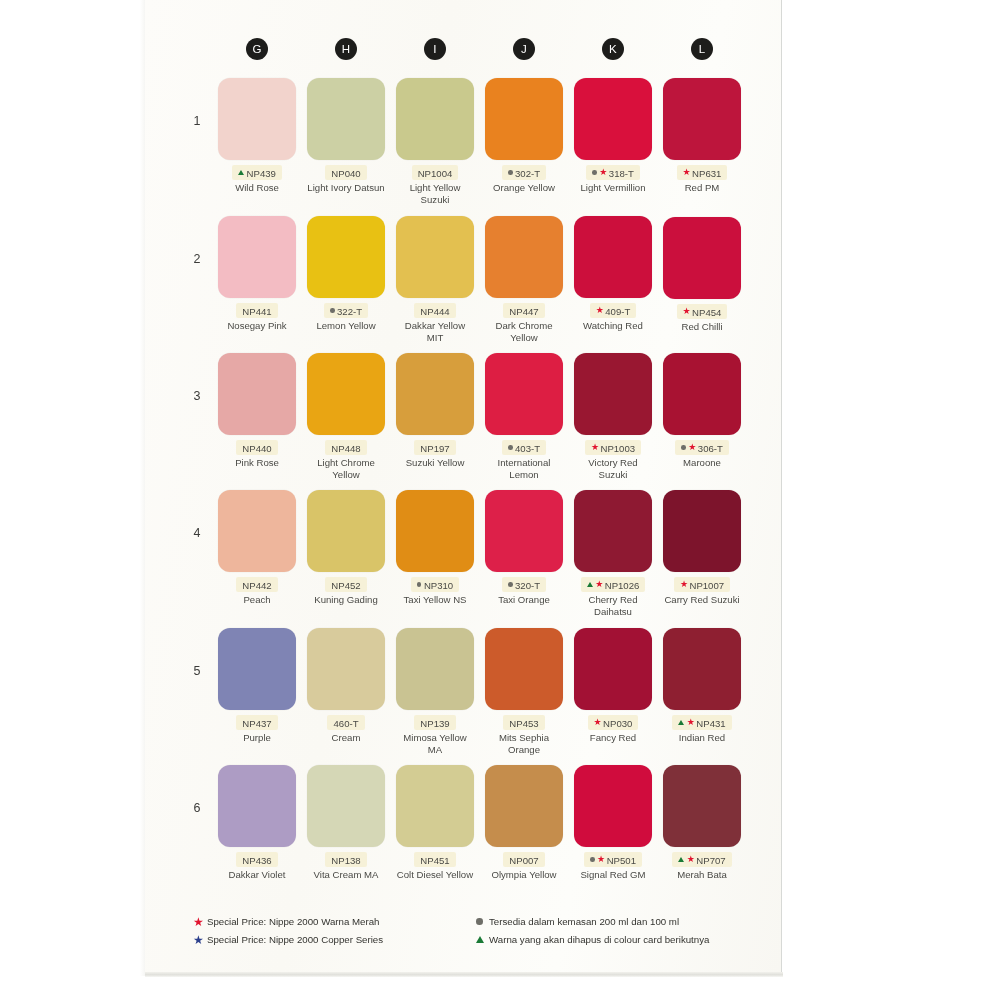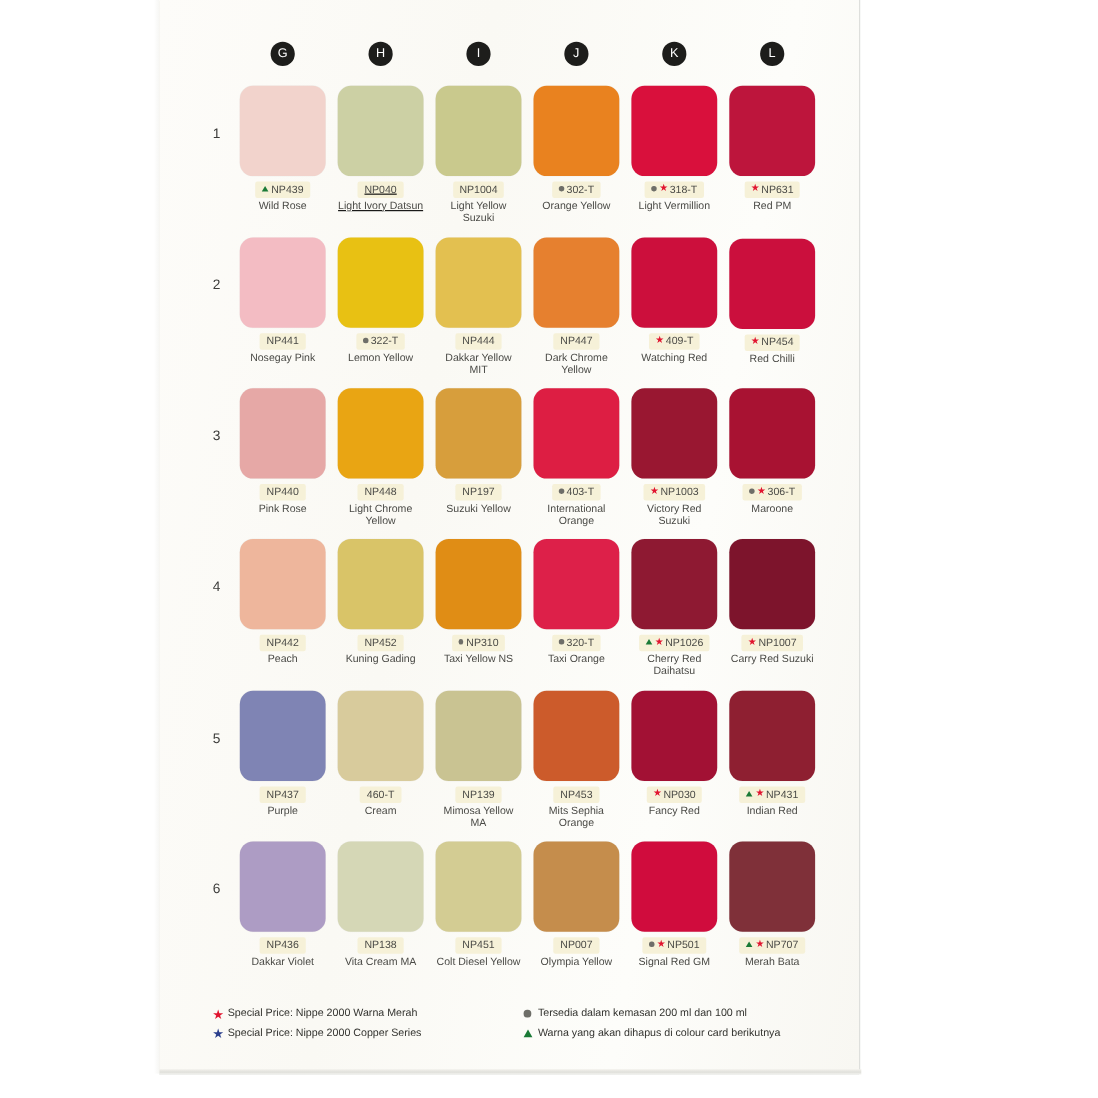--- a/index.html
+++ b/index.html
@@ -201,21 +201,21 @@
         <div class="row-num" style="left: 42px; top: 664px;">5</div>
         <div class="row-num" style="left: 42px; top: 801px;">6</div>
         <div class="cell" style="left: 73px; top: 78px;">
           <div class="swatch" style="background: rgb(242, 211, 204);"></div>
           <div class="code-pill">
             <span class="marker m-tri"></span>
             <span class="code-text">NP439</span>
           </div>
           <div class="cell-name">Wild Rose</div>
         </div>
-        <div class="cell" style="left: 162px; top: 78px; text-decoration: underline;">
+        <div class="cell" style="left: 162px; top: 78px;">
           <div class="swatch" style="background: rgb(204, 208, 164);"></div>
           <div class="code-pill">
             <span class="code-text">NP040</span>
           </div>
           <div class="cell-name">Light Ivory Datsun</div>
         </div>
         <div class="cell" style="left: 251px; top: 78px;">
           <div class="swatch" style="background: rgb(201, 201, 141);"></div>
           <div class="code-pill">
             <span class="code-text">NP1004</span>
@@ -312,21 +312,21 @@
             <span class="code-text">NP197</span>
           </div>
           <div class="cell-name">Suzuki Yellow</div>
         </div>
         <div class="cell" style="left: 340px; top: 353px;">
           <div class="swatch" style="background: rgb(221, 30, 67);"></div>
           <div class="code-pill">
             <span class="marker m-dot"></span>
             <span class="code-text">403-T</span>
           </div>
-          <div class="cell-name">International Orange</div>
+          <div class="cell-name">International Lemon</div>
         </div>
         <div class="cell" style="left: 429px; top: 353px;">
           <div class="swatch" style="background: rgb(153, 23, 49);"></div>
           <div class="code-pill">
             <span class="marker m-star">★</span>
             <span class="code-text">NP1003</span>
           </div>
           <div class="cell-name">Victory Red Suzuki</div>
         </div>
         <div class="cell" style="left: 518px; top: 353px;">

